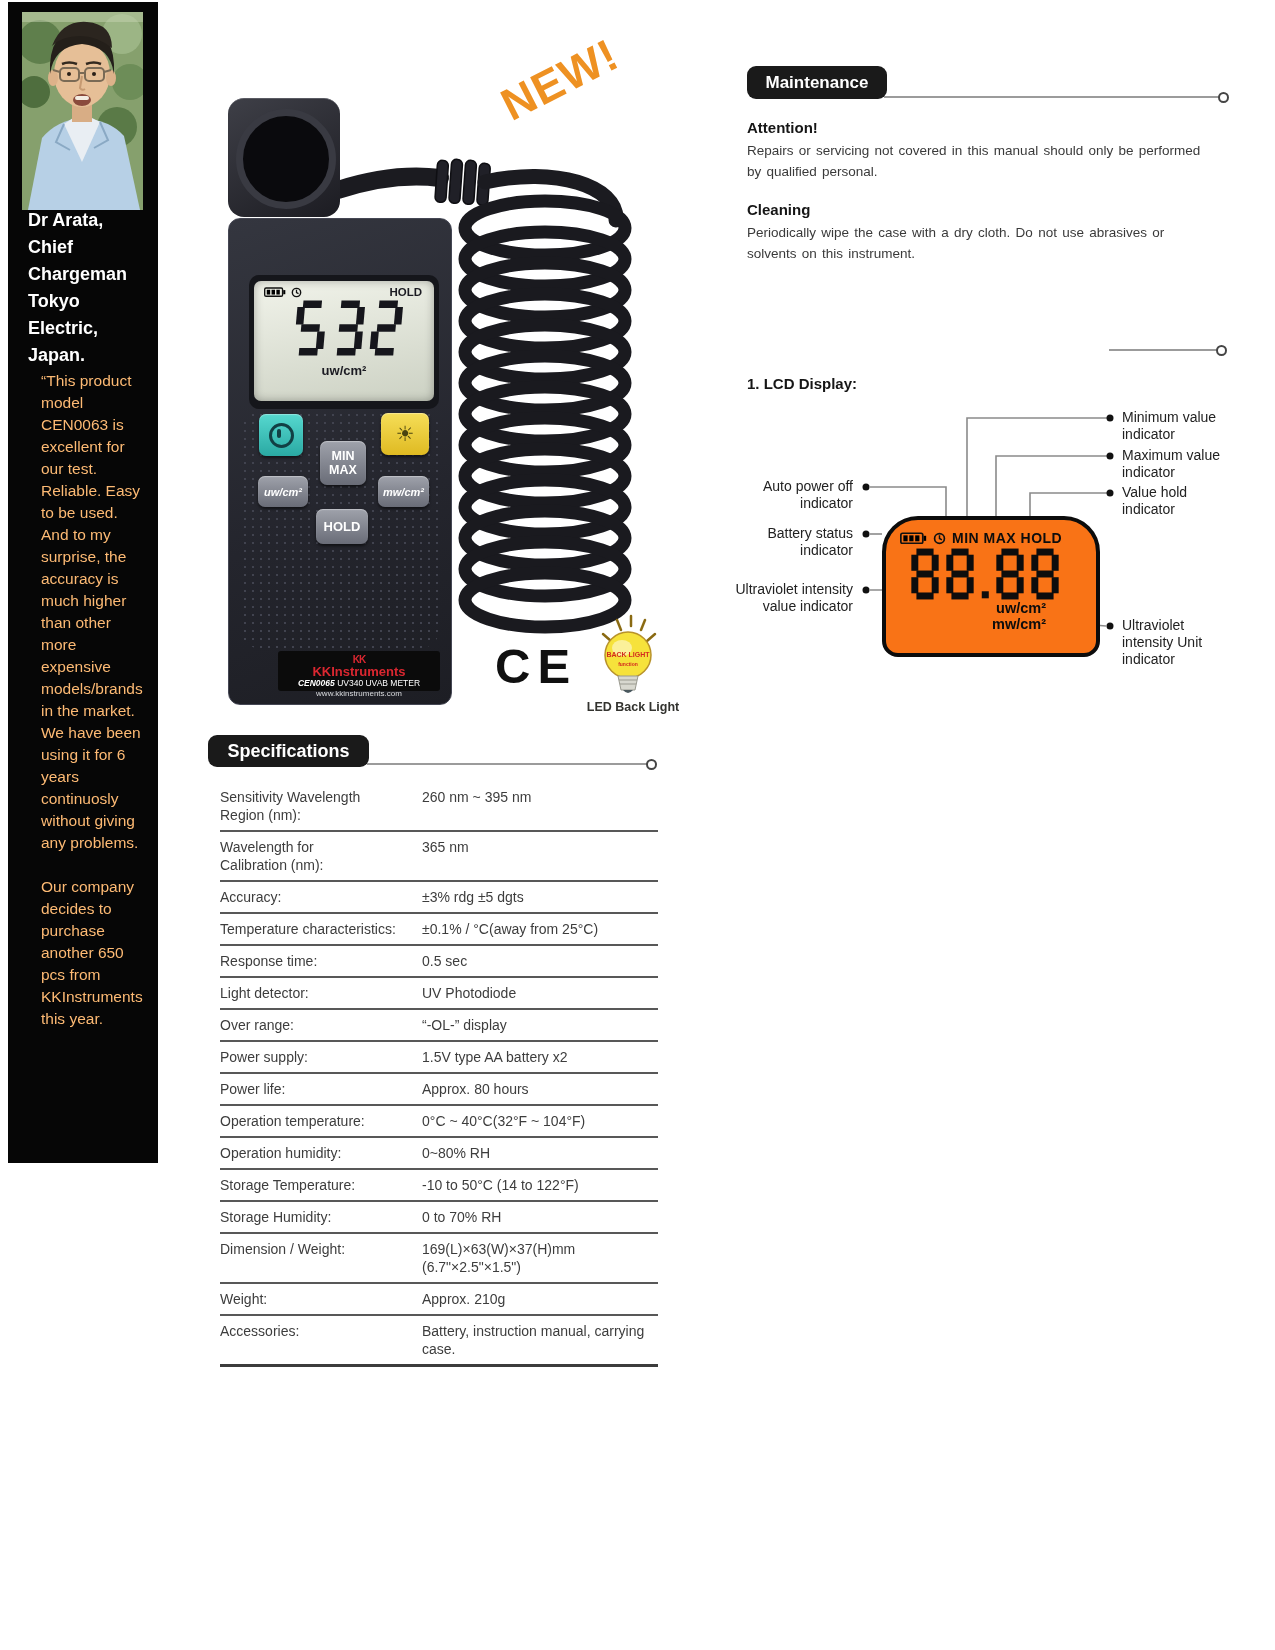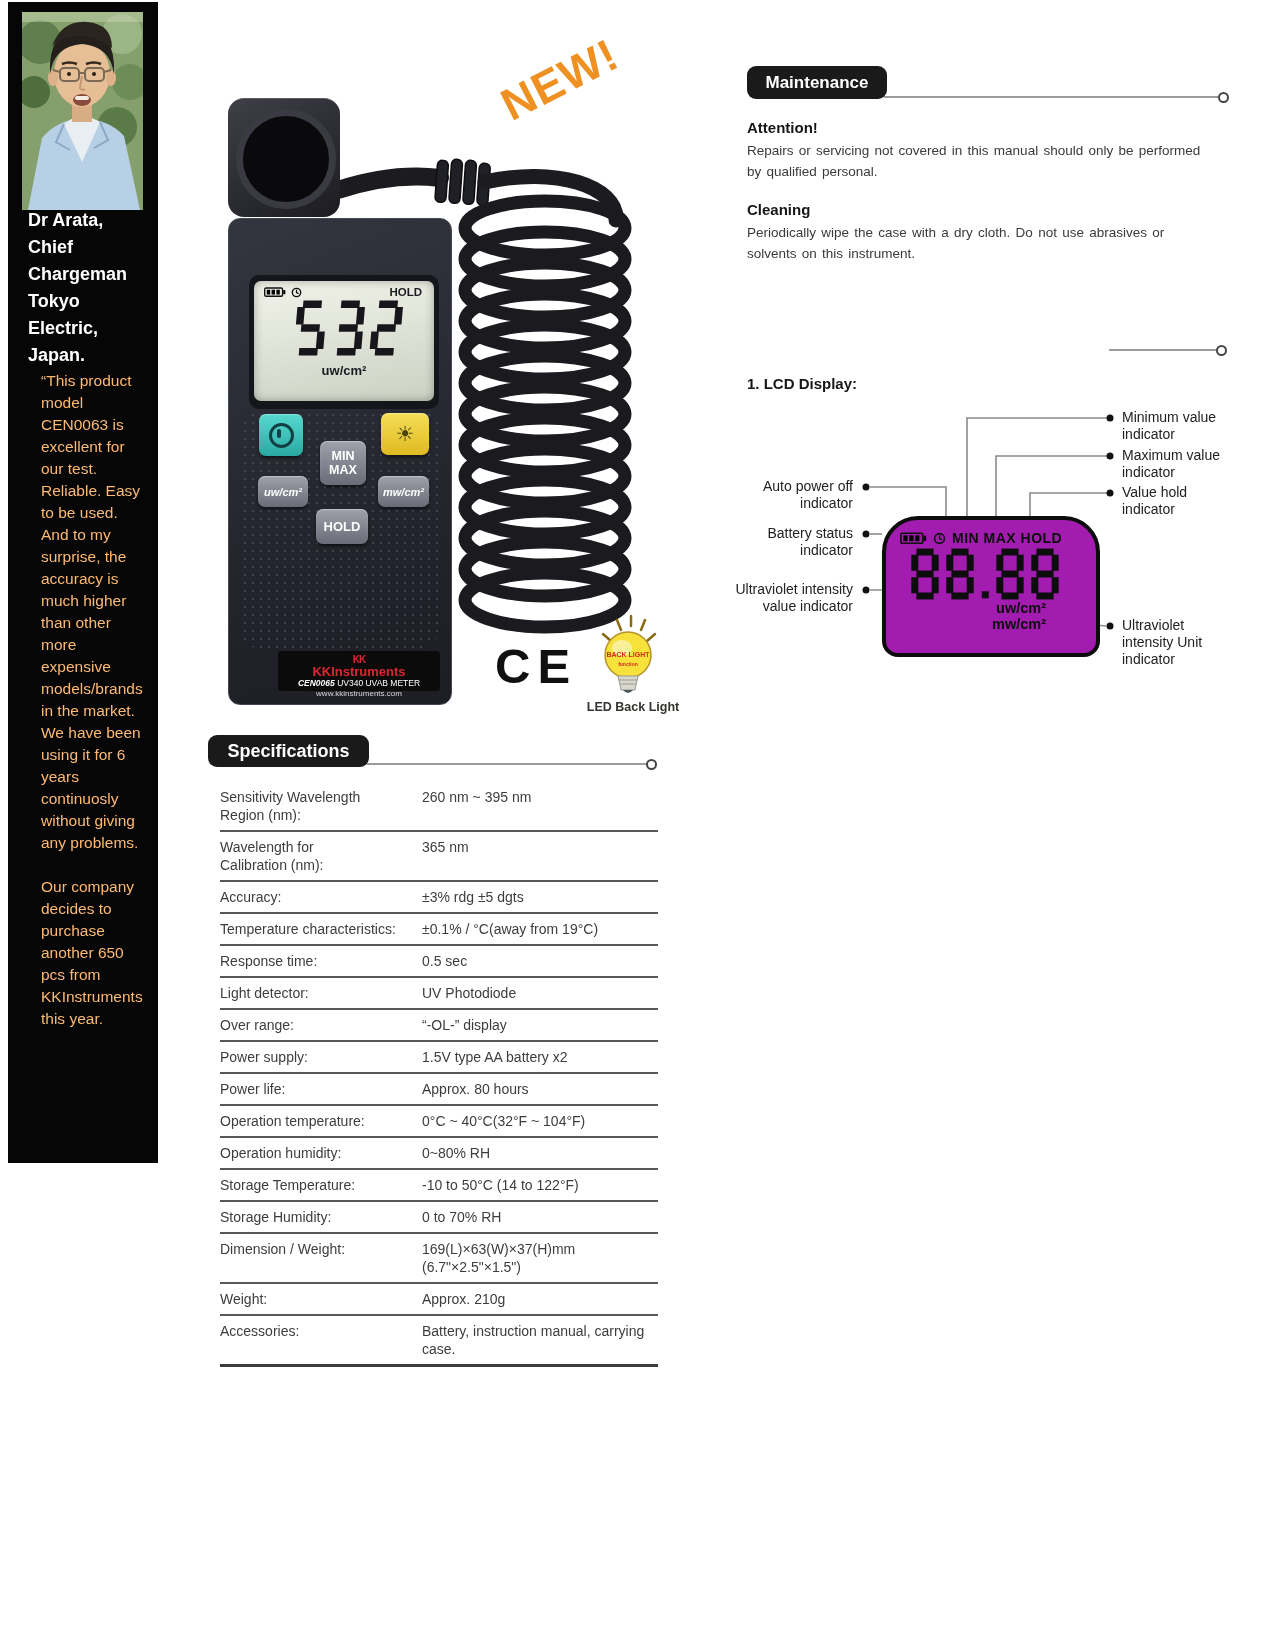--- a/index.html
+++ b/index.html
@@ -83,21 +83,21 @@
   #h-attn{left:747px;top:119px;} #p-attn{left:747px;top:140px;}
   #h-clean{left:747px;top:201px;} #p-clean{left:747px;top:222px;}
   #h-lcd{left:747px;top:375px;}
 
   
   .diagram{position:absolute;left:700px;top:395px;width:545px;height:300px;}
   .leads{position:absolute;left:0;top:0;width:545px;height:300px;}
   .leads polyline{fill:none;stroke:#8b8b8b;stroke-width:1.6;}
   .leads circle{fill:#111;}
   .dlcd{position:absolute;left:182px;top:121px;width:218px;height:141px;border:4px solid #0c0c0c;
-        border-radius:36px 36px 16px 16px;background:#a21caf;box-sizing:border-box;}
+        border-radius:36px 36px 16px 16px;background:#f97316;box-sizing:border-box;}
   .dstatus{position:absolute;left:14px;top:10px;display:flex;align-items:center;gap:6px;
            font-weight:bold;font-size:14px;letter-spacing:.5px;color:#0d0d0d;}
   .ddigits{position:absolute;left:20px;top:27px;width:158px;height:54px;justify-content:center;color:#0d0d0d;}
   .dunits{position:absolute;left:58px;top:80px;width:102px;text-align:right;font-weight:bold;
           font-size:14.5px;line-height:16px;color:#0d0d0d;white-space:pre-line;}
   .dlab{position:absolute;font-size:14px;line-height:17px;color:#222;white-space:pre-line;}
   .dlab.r{left:422px;} .dlab.l{right:392px;text-align:right;}
   #lab-min{top:14px;} #lab-max{top:52px;} #lab-hold{top:89px;} #lab-unit{top:222px;}
   #lab-auto{top:83px;} #lab-batt{top:130px;} #lab-uv{top:186px;}
 
@@ -418,21 +418,21 @@
 
   <div class="badge" id="badge-specs">Specifications</div>
   <div class="hline" id="line-specs"></div>
   <div class="endc" id="circ-specs"></div>
   <div class="spec-table" id="spec-table">
       <div class="spec-row"><div class="spec-label">Sensitivity Wavelength
 Region (nm):</div><div class="spec-value">260 nm ~ 395 nm</div></div>
       <div class="spec-row"><div class="spec-label">Wavelength for
 Calibration (nm):</div><div class="spec-value">365 nm</div></div>
       <div class="spec-row"><div class="spec-label">Accuracy:</div><div class="spec-value">±3% rdg ±5 dgts</div></div>
-      <div class="spec-row"><div class="spec-label">Temperature characteristics:</div><div class="spec-value">±0.1% / °C(away from 19°C)</div></div>
+      <div class="spec-row"><div class="spec-label">Temperature characteristics:</div><div class="spec-value">±0.1% / °C(away from 25°C)</div></div>
       <div class="spec-row"><div class="spec-label">Response time:</div><div class="spec-value">0.5 sec</div></div>
       <div class="spec-row"><div class="spec-label">Light detector:</div><div class="spec-value">UV Photodiode</div></div>
       <div class="spec-row"><div class="spec-label">Over range:</div><div class="spec-value">“-OL-” display</div></div>
       <div class="spec-row"><div class="spec-label">Power supply:</div><div class="spec-value">1.5V type AA battery x2</div></div>
       <div class="spec-row"><div class="spec-label">Power life:</div><div class="spec-value">Approx. 80 hours</div></div>
       <div class="spec-row"><div class="spec-label">Operation temperature:</div><div class="spec-value">0°C ~ 40°C(32°F ~ 104°F)</div></div>
       <div class="spec-row"><div class="spec-label">Operation humidity:</div><div class="spec-value">0~80% RH</div></div>
       <div class="spec-row"><div class="spec-label">Storage Temperature:</div><div class="spec-value">-10 to 50°C (14 to 122°F)</div></div>
       <div class="spec-row"><div class="spec-label">Storage Humidity:</div><div class="spec-value">0 to 70% RH</div></div>
       <div class="spec-row"><div class="spec-label">Dimension / Weight:</div><div class="spec-value">169(L)×63(W)×37(H)mm (6.7"×2.5"×1.5")</div></div>

